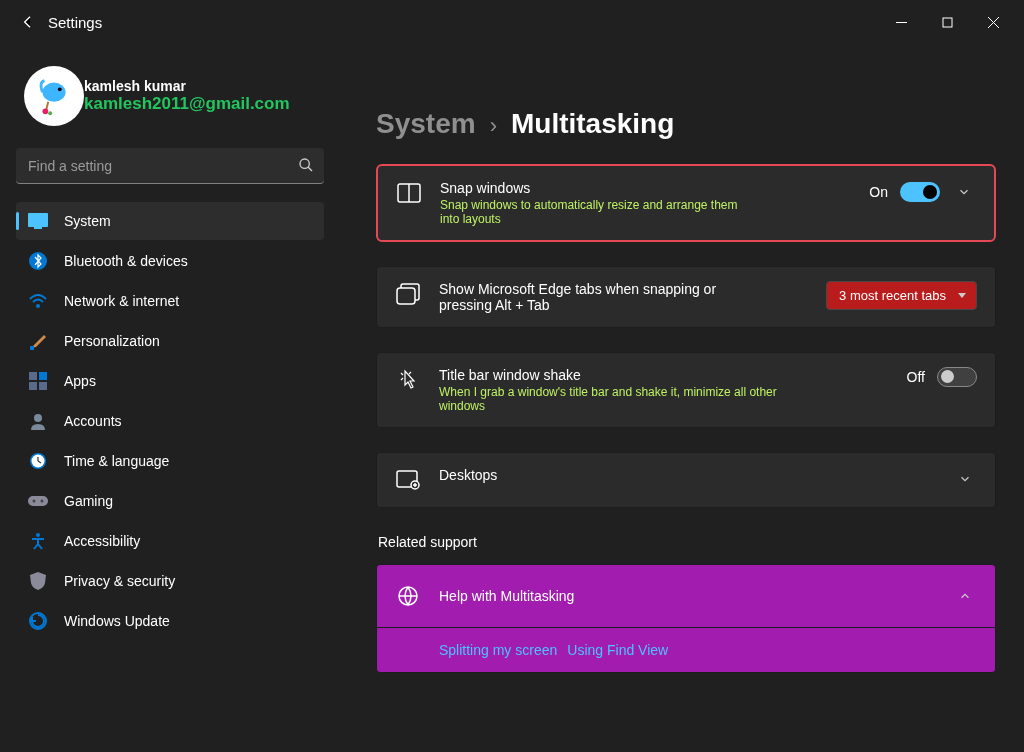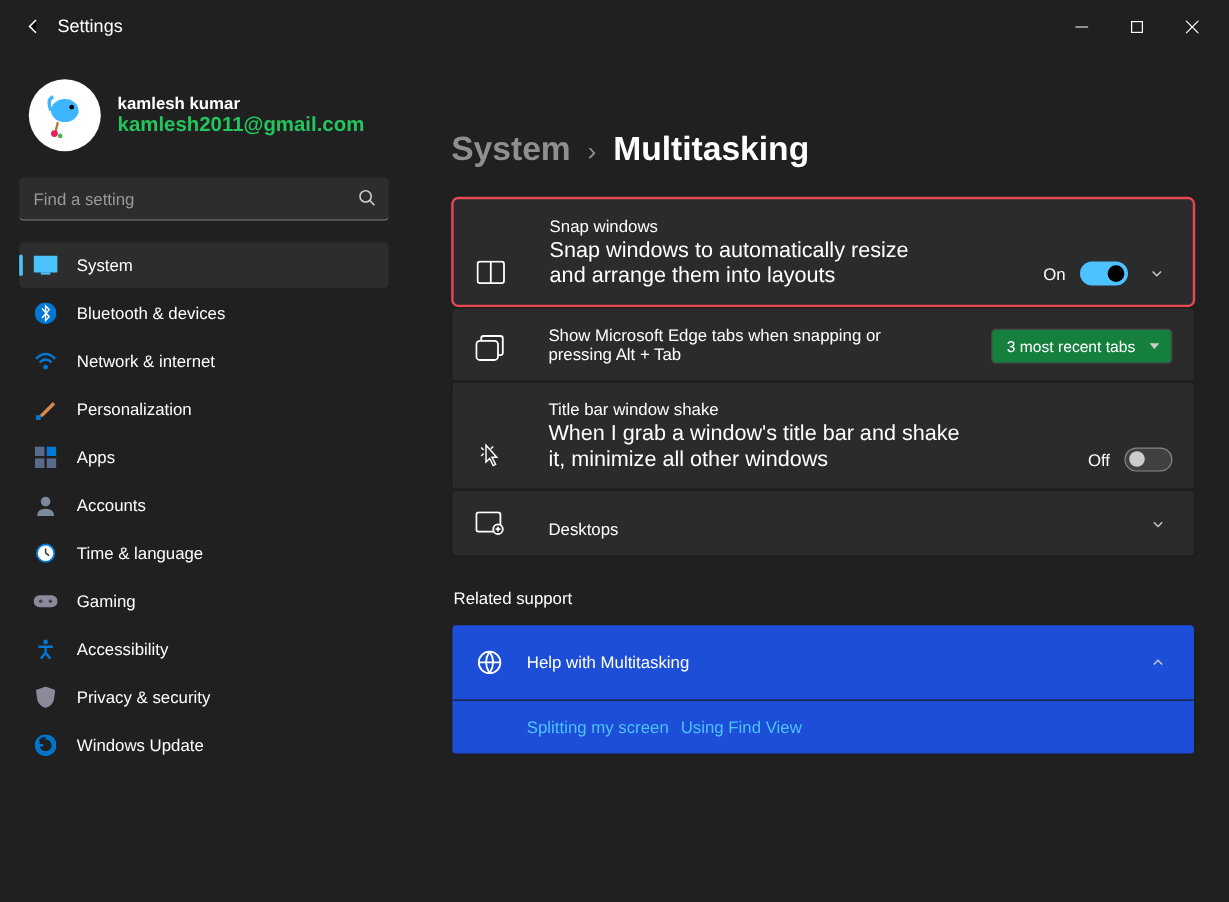--- a/index.html
+++ b/index.html
@@ -11,21 +11,21 @@
   .back-btn svg { width:16px; height:16px; stroke:#fff; }
   .app-title { font-size: 15px; margin-left: 0; color:#fff; }
   .win-controls { margin-left:auto; display:flex; }
   .win-btn { width:46px; height:32px; display:flex; align-items:center; justify-content:center; cursor:pointer; }
   .win-btn svg { stroke:#fff; fill:none; }
 
   .content { display:flex; height: calc(752px - 44px); }
 
   
   .sidebar { width: 340px; padding: 0 16px; }
-  .user-row { display:flex; align-items:center; padding: 22px 4px 22px 8px; gap:14px;}
+  .user-row { display:flex; align-items:center; padding: 22px 4px 22px 8px; }
   .avatar { width:60px; height:60px; border-radius:50%; background:#fff; display:flex; align-items:center; justify-content:center; overflow:hidden;}
   .avatar svg { width:46px; height:46px; }
   .user-name { font-size:14px; font-weight:600; color:#fff; }
   .user-email { font-size:17px; color:#22c55e;font-weight:bold; }
 
   .search-wrap { position:relative; margin: 0 0 18px 0; }
   .search-input { width: 100%; height: 36px; background:#2d2d2d; border:none; border-bottom:1px solid #808080; border-radius:4px; padding: 0 40px 0 12px; color:#ccc; font-size:14px; outline:none; }
   .search-input::placeholder { color:#9a9a9a; }
   .search-icon { position:absolute; right:10px; top:9px; }
   .search-icon svg { width:16px; height:16px; stroke:#ccc; fill:none; }
@@ -37,42 +37,42 @@
   .nav-item.active::before { content:""; position:absolute; left:0; top:10px; bottom:10px; width:3px; background:#4cc2ff; border-radius:2px; }
   .nav-icon { width:20px; height:20px; display:flex; align-items:center; justify-content:center; }
 
   
   .main { flex:1; padding: 28px 28px 0 36px; overflow-y:auto; }
   .breadcrumb { display:flex; align-items:baseline; gap:14px; margin-bottom: 24px; }
   .crumb-parent { font-size:28px; font-weight:600; color:#8f8f8f; cursor:pointer;}
   .crumb-sep { font-size:22px; color:#8f8f8f; }
   .crumb-current { font-size:28px; font-weight:600; color:#fff;margin-top:36px; }
 
-  .card { background:#2b2b2b; border:1px solid #1d1d1d; border-radius:4px; margin-bottom:0; display:flex; align-items:flex-end; padding:14px 18px; gap:36px; }
+  .card { background:#2b2b2b; border:1px solid #1d1d1d; border-radius:4px; margin-bottom:24px; display:flex; align-items:flex-start; padding:14px 18px; gap:18px; }
   .card.highlight { border:2px solid #e74856; border-radius:6px; }
   .card-icon { width:26px; height:26px; display:flex; align-items:center; justify-content:center; flex-shrink:0; }
   .card-icon svg { stroke:#fff; fill:none; }
   .card-body { flex:1; }
   .card-title { font-size:14px; color:#fff; }
-  .card-desc { font-size:18px; color:#ffffff; margin-top:2px; max-width: 320px; }
+  .card-desc { font-size:12px; color:#bef264; margin-top:2px; max-width: 320px; }
   .card-right { display:flex; align-items:center; gap:12px; }
   .toggle-label { font-size:14px; color:#fff; }
   .toggle { width:40px; height:20px; border-radius:10px; position:relative; cursor:pointer; }
   .toggle.on { background:#4cc2ff; }
   .toggle.on::after { content:""; position:absolute; right:3px; top:3px; width:14px; height:14px; background:#000; border-radius:50%; }
   .toggle.off { background:#404040; border:1px solid #888; }
   .toggle.off::after { content:""; position:absolute; left:3px; top:2px; width:13px; height:13px; background:#ccc; border-radius:50%; }
   .chev { width:24px; height:24px; display:flex; align-items:center; justify-content:center; cursor:pointer; }
   .chev svg { stroke:#ccc; fill:none; width:14px; height:14px; }
-  .dropdown { background:#15803d; border:1px solid #484848; border-radius:4px; padding:6px 30px 6px 12px; font-size:13px; color:#fff; position:relative; cursor:pointer; }
+  .dropdown { background:#b91c1c; border:1px solid #484848; border-radius:4px; padding:6px 30px 6px 12px; font-size:13px; color:#fff; position:relative; cursor:pointer; }
   .dropdown::after { content:""; position:absolute; right:10px; top:11px; border-left:4px solid transparent; border-right:4px solid transparent; border-top:5px solid #ccc; }
 
   .section-header { font-size:14px; font-weight:400; color:#fff; margin:26px 0 14px 2px; }
 
-  .help-card { background:#1d4ed8; border:1px solid #1d1d1d; border-radius:4px; }
+  .help-card { background:#a21caf; border:1px solid #1d1d1d; border-radius:4px; }
   .help-head { display:flex; align-items:center; gap:18px; padding:18px; cursor:pointer; }
   .help-head .card-title { flex:1; }
   .help-links { border-top:1px solid #1d1d1d; padding:14px 18px 14px 62px; display:flex; flex-direction:row; gap:10px; }
   .help-link { color:#4cc2ff; font-size:14px; cursor:pointer; }
 </style>
 </head>
 <body>
 
 <div class="titlebar">
   <div class="back-btn">

